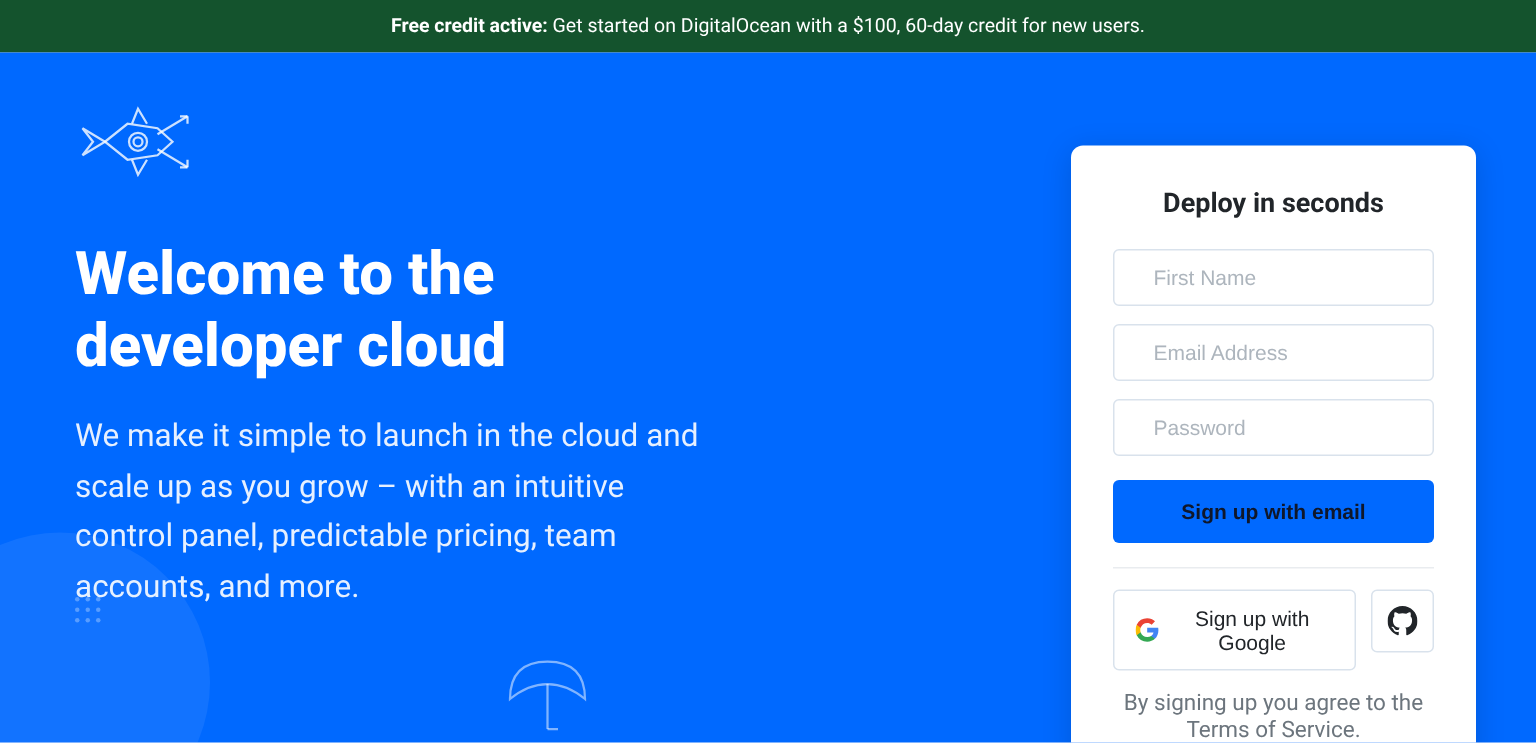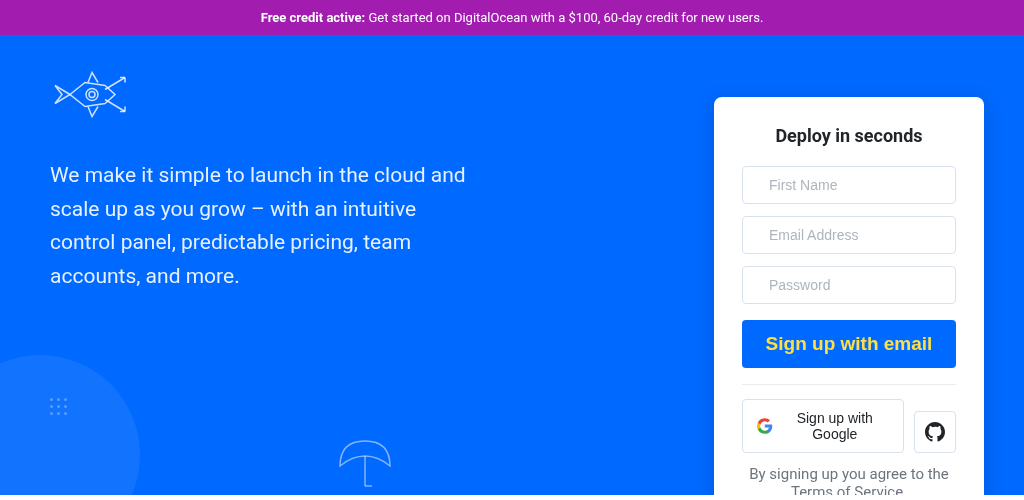--- a/index.html
+++ b/index.html
@@ -1,20 +1,20 @@
 <!DOCTYPE html>
 <html><head>
   <meta charset="utf-8">
   <style>
     * { margin: 0; padding: 0; box-sizing: border-box; }
     body { width: 1024px; height: 500px; overflow: hidden; font-family: -apple-system, BlinkMacSystemFont, 'Segoe UI', Roboto, sans-serif; }
 
     
     .top-banner {
-      background-color: #a21caf;
+      background-color: #14532d;
       color: #fff;
       text-align: center;
       padding: 10px 20px;
       font-size: 13px;
     }
     .top-banner strong { font-weight: 700; }
 
     
     .main-content {
       display: flex;
@@ -138,40 +138,40 @@
     }
 
     .form-input::placeholder {
       color: #adb5bd;
     }
 
     .btn-signup-email {
       width: 100%;
       padding: 13px;
       background: #0069ff;
-      color: #fde047;
+      color: #0f172a;
       border: none;
       border-radius: 4px;
-      font-size: 19px;
+      font-size: 14px;
       font-weight: 600;
       cursor: pointer;
       margin-top: 4px;
       margin-bottom: 16px;
     }
 
     .divider {
       border: none;
       border-top: 1px solid #e9ecef;
       margin-bottom: 14px;
     }
 
     .social-buttons {
       display: flex;
       gap: 10px;
-      align-items: flex-end;
+      align-items: flex-start;
     }
 
     .btn-google {
       flex: 1;
       display: flex;
       align-items: center;
       justify-content: center;
       gap: 8px;
       padding: 10px 14px;
       border: 1px solid #d9e2ec;
@@ -239,20 +239,24 @@
           <path d="M55 32 L75 44"></path>
           <path d="M75 44 L70 44 M75 44 L75 39"></path>
 
           <path d="M38 15 L42 5 L48 15"></path>
 
           <path d="M38 39 L42 49 L48 39"></path>
         </g>
       </svg>
     </div>
 
+    <h1 class="hero-title">
+      <span>Welcome to the</span><br>
+      <span>developer cloud</span>
+    </h1>
 
     <p class="hero-description">We make it simple to launch in the cloud and scale up as you grow – with an intuitive control panel, predictable pricing, team accounts, and more.</p>
 
     <div class="dots-decoration">
       <div class="dot-row">
         <div class="dot"></div>
           <div class="dot"></div>
           <div class="dot"></div>
       </div>
       <div class="dot-row">

